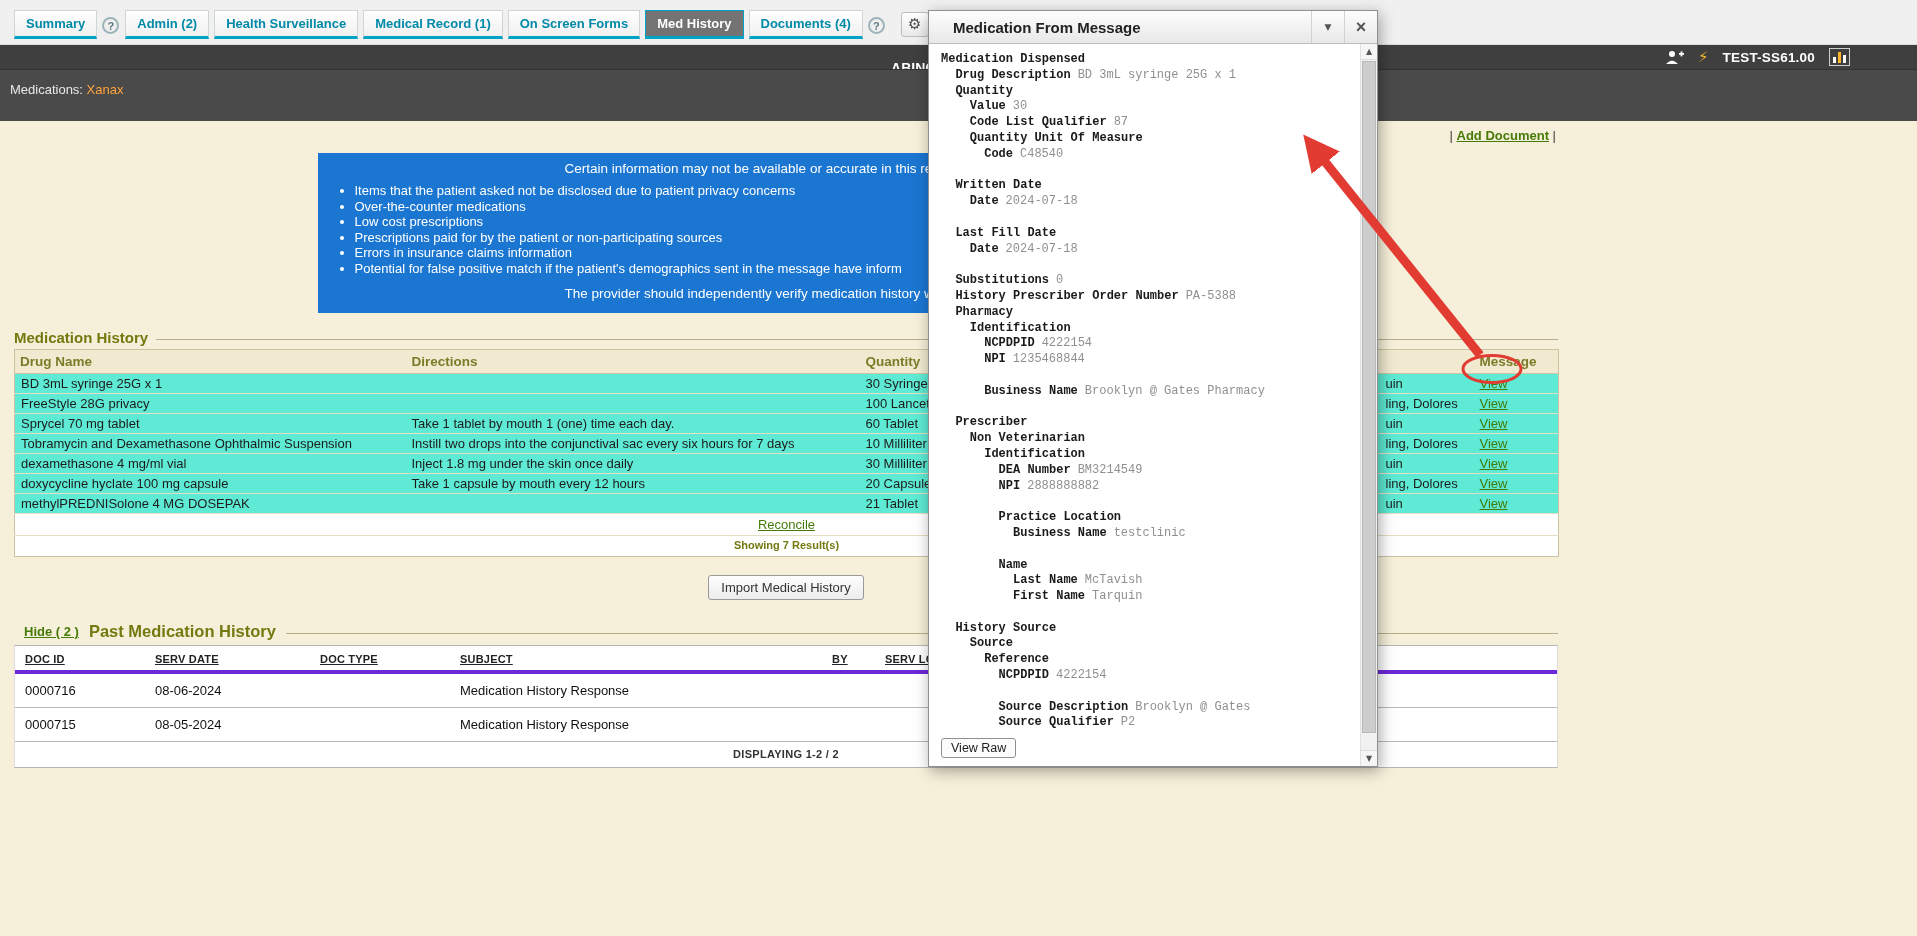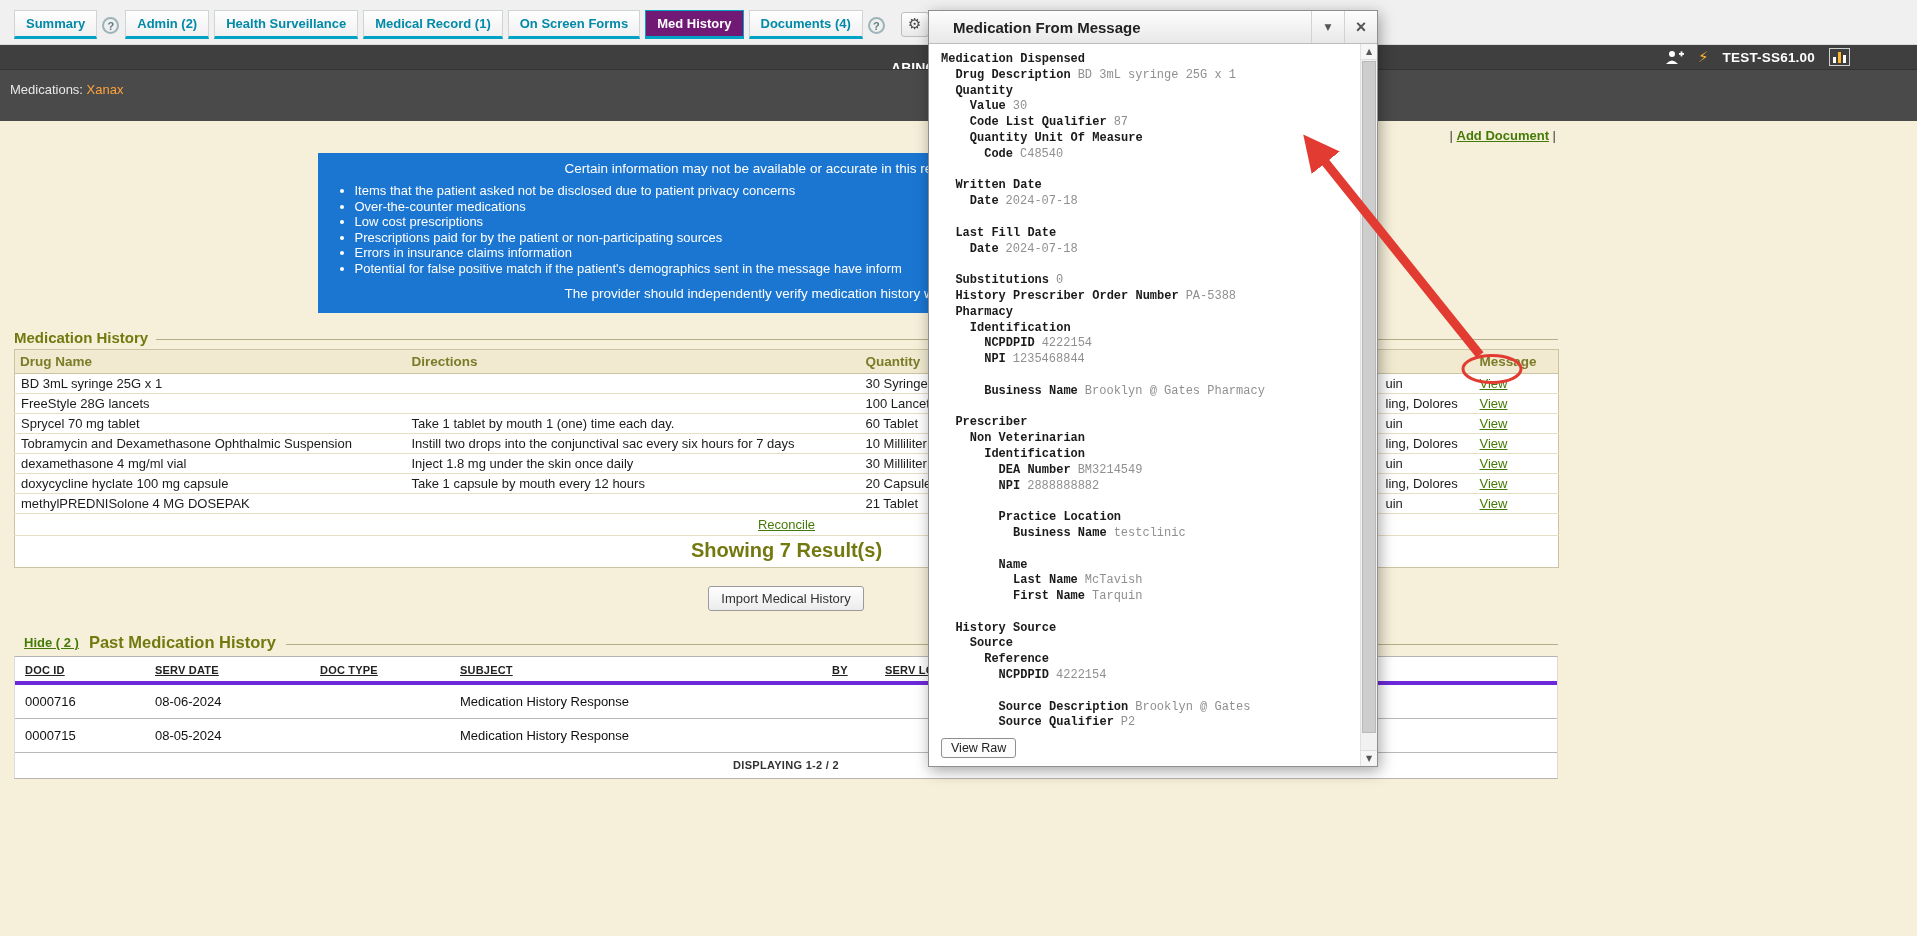--- a/index.html
+++ b/index.html
@@ -6,21 +6,21 @@
   html,body { width:1917px; height:936px; overflow:hidden; }
   body { font-family:"Liberation Sans", sans-serif; }
   .stage { position:relative; width:1917px; height:936px; background:#f6f0da; overflow:hidden; }
 
   
   .tabbar { position:absolute; top:0; left:0; right:0; height:45px; background:#f0f0f0;
             border-bottom:1px solid #dcdcdc; display:flex; align-items:flex-end; padding:0 0 0 14px; }
   .tab { display:inline-flex; align-items:center; height:29px; margin:0 5px 5px 0; padding:0 11px;
          background:linear-gradient(#ffffff,#f0f0f0); border:1px solid #cfd4d6; border-bottom:3px solid #00a3c6;
          color:#008aa8; font-size:13px; font-weight:bold; cursor:pointer; white-space:nowrap; }
-  .tab.active { background:#701a75; border-color:#00a3c6; color:#ffffff; }
+  .tab.active { background:#737373; border-color:#00a3c6; color:#ffffff; }
   .help-circle { display:inline-flex; align-items:center; justify-content:center; width:17px; height:17px;
                  margin:0 6px 10px 0; border:2px solid #9bb3b9; border-radius:50%; color:#5d7c82;
                  font-size:11px; font-weight:bold; cursor:pointer; }
   .gear-btn { display:inline-flex; align-items:center; justify-content:center; width:28px; height:25px;
               margin:0 0 7px 10px; border:1px solid #bdbdbd; border-radius:3px;
               background:linear-gradient(#ffffff,#e9e9e9); cursor:pointer; }
   .gear-glyph { font-family:"DejaVu Sans", sans-serif; font-size:15px; color:#4a4a4a; line-height:1; }
 
   
   .bar { position:absolute; left:0; right:0; color:#ffffff;flex-direction:column; }
@@ -50,30 +50,30 @@
   .notice { width:937px; margin:10px auto 0; background:#1b76d2; color:#fff; padding:7px 0 12px; }
   .notice .n-title { padding-left:247px; font-size:13.5px; white-space:nowrap; line-height:17px; }
   .notice ul { margin-top:6px; padding-left:37px; list-style:disc; }
   .notice li { font-size:13px; line-height:15.5px; white-space:nowrap; }
   .notice .n-footer { margin-top:10px; padding-left:247px; font-size:13.5px; white-space:nowrap; }
 
   .sec-head { display:flex; align-items:center; gap:8px; margin-top:16px; }
   .sec-title { font-size:15px; font-weight:bold; color:#73790f; white-space:nowrap; }
   .sec-line { flex:1; border-top:1px solid #b5ad8b; margin-top:3px; }
 
-  table.medtbl { width:1544px; margin-top:3px; border-collapse:collapse; table-layout:fixed; background:#ffffff;
+  table.medtbl { width:1544px; margin-top:3px; border-collapse:collapse; table-layout:fixed; background:#5eead4;
                  border:1px solid #cbc3a1; }
   table.medtbl thead th { background:#f1ead0; color:#7b7b28; font-size:13.5px; font-weight:bold; text-align:left;
                           padding:4px 5px; border-bottom:1px solid #cbc3a1; white-space:nowrap; overflow:hidden; }
   table.medtbl tbody td { font-size:13px; color:#1c1c1c; padding:2px 5px; border-bottom:1px solid #e6dec2;
                           white-space:nowrap; overflow:hidden; }
   table.medtbl td.c-drug { padding-left:6px; }
   table.medtbl tfoot td { text-align:center; background:#fff; }
   .reconcile-cell { padding:3px 0; border-bottom:1px solid #e6dec2; font-size:13px; }
-  .showing-cell { padding:3px 0 5px; color:#73790f; font-size:20px; font-weight:600;margin-top:37px; }
+  .showing-cell { padding:3px 0 5px; color:#73790f; font-size:11px; font-weight:600;margin-top:37px; }
 
   .import-row { text-align:center; margin-top:18px; }
   .btn { font-size:13px; color:#333; padding:4px 12px; border:1px solid #9a9a9a; border-radius:3px;
          background:linear-gradient(#fefefe,#ececec); cursor:pointer; font-family:"Liberation Sans",sans-serif; }
 
   .past-head { display:flex; align-items:center; gap:10px; margin-top:22px; padding-left:10px; }
   .past-title { font-size:16.5px; font-weight:bold; color:#73790f; white-space:nowrap; }
   .hide-link { font-size:13px; }
 
   .past-panel { margin-top:4px; background:#fff; border-top:1px solid #b5b5b5; border-bottom:1px solid #b5b5b5;
@@ -234,21 +234,21 @@
             <tr>
               <td class="c-drug">BD 3mL syringe 25G x 1</td>
               <td></td>
               <td>30 Syringe</td>
               <td></td>
               <td>uin</td>
               <td><a class="glink">View</a></td>
             </tr>
 
             <tr>
-              <td class="c-drug">FreeStyle 28G lancets</td>
+              <td class="c-drug">FreeStyle 28G privacy</td>
               <td></td>
               <td>100 Lancet</td>
               <td></td>
               <td>ling, Dolores</td>
               <td><a class="glink">View</a></td>
             </tr>
 
             <tr>
               <td class="c-drug">Sprycel 70 mg tablet</td>
               <td>Take 1 tablet by mouth 1 (one) time each day.</td>

